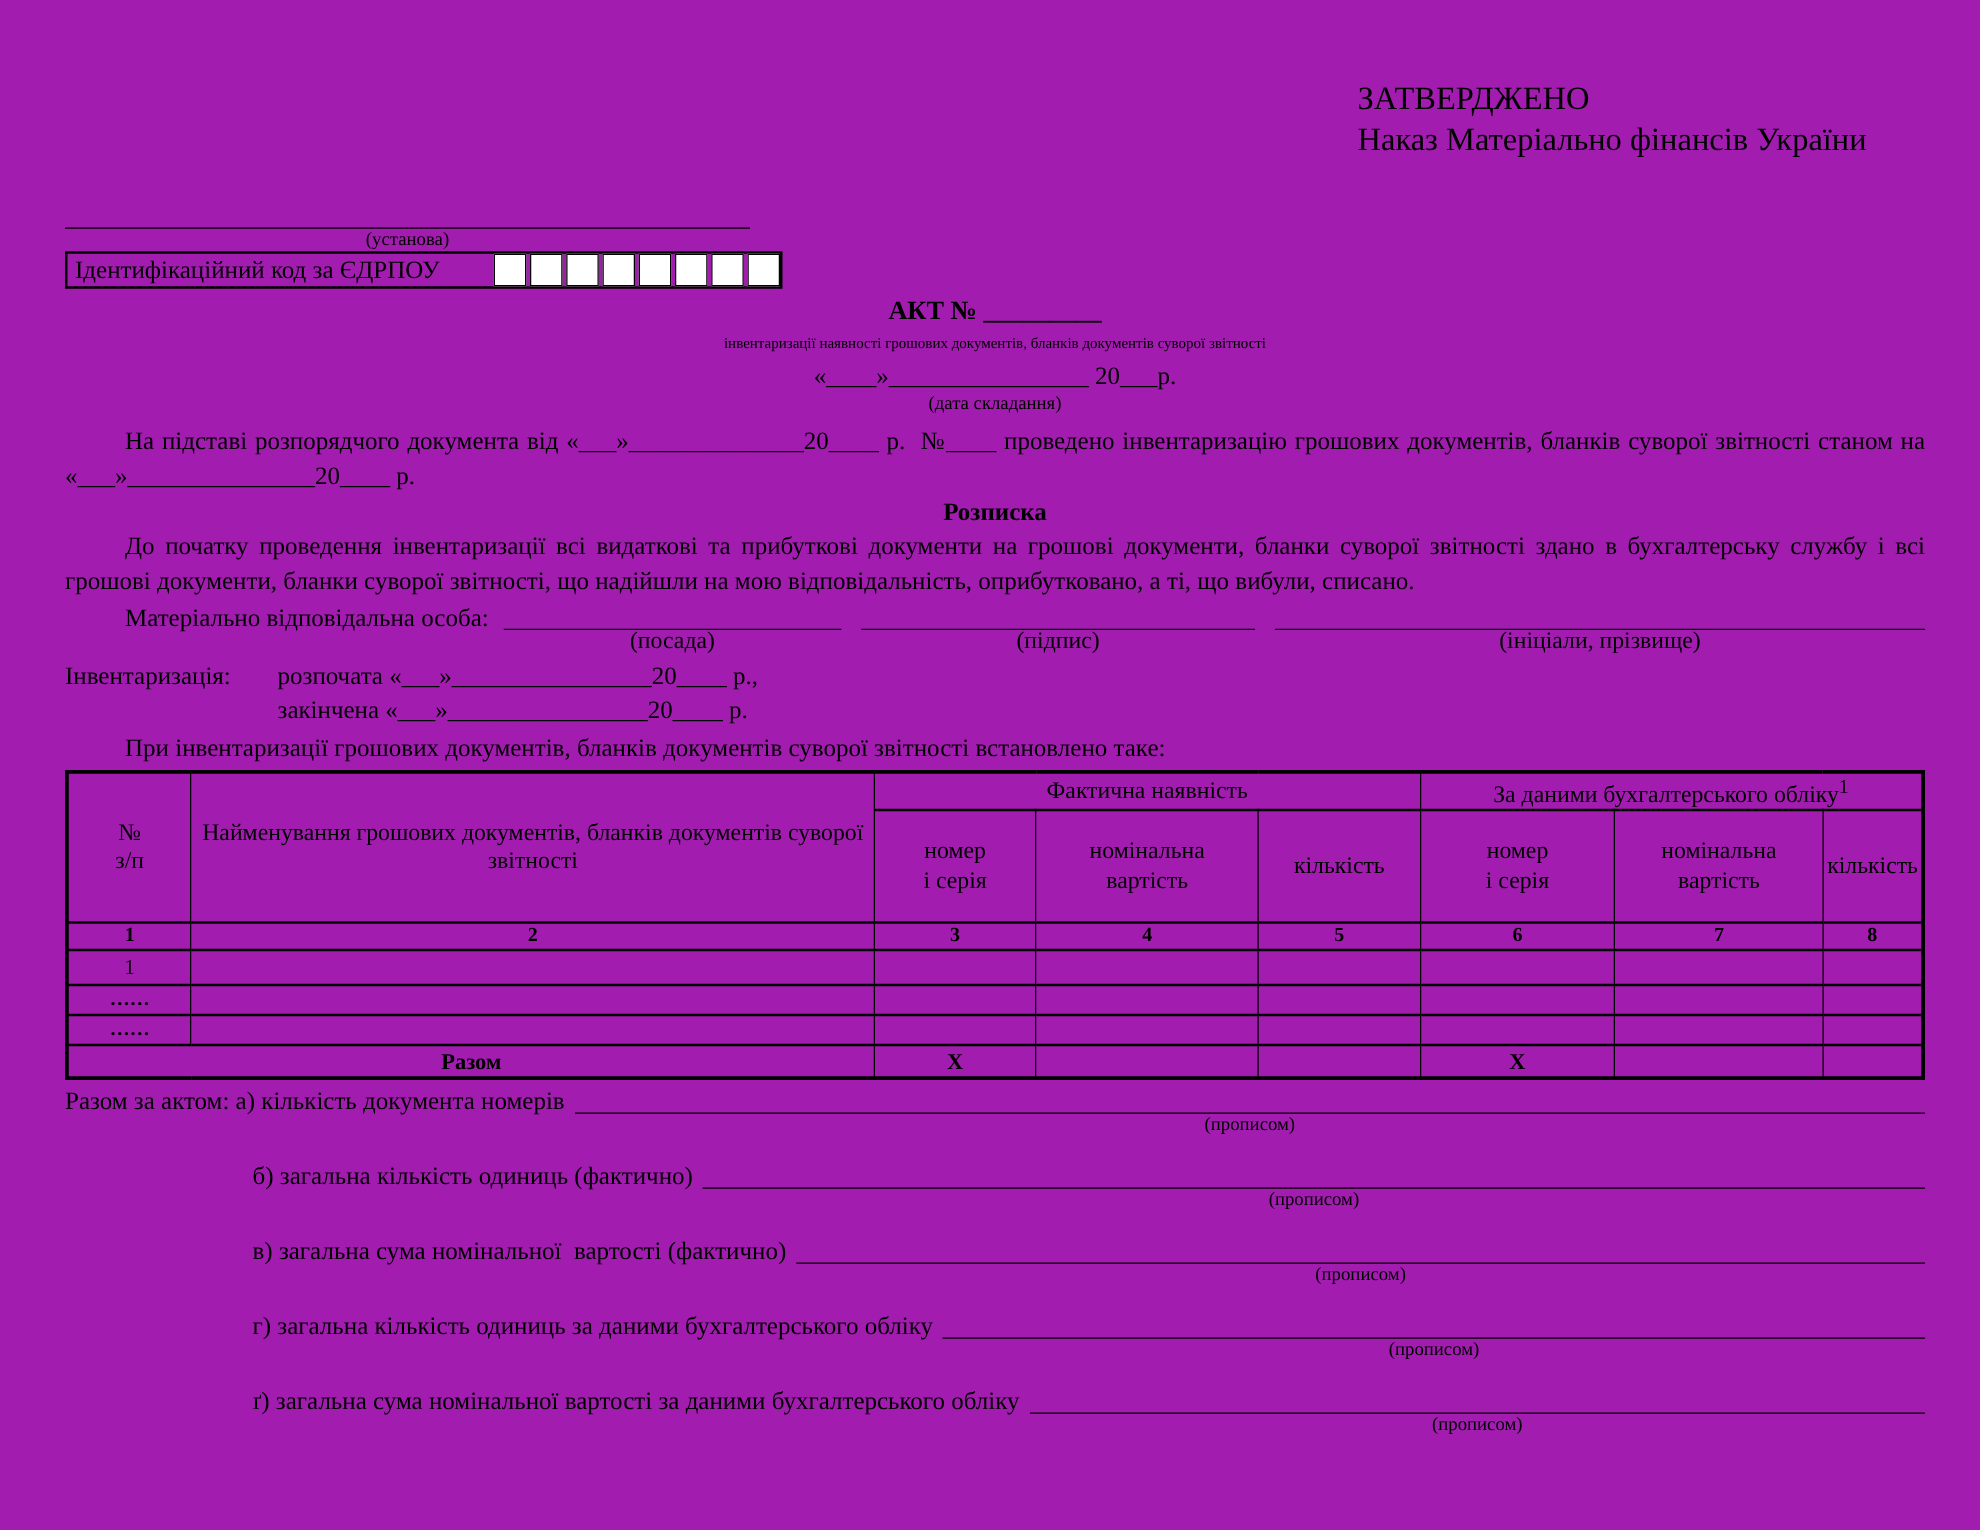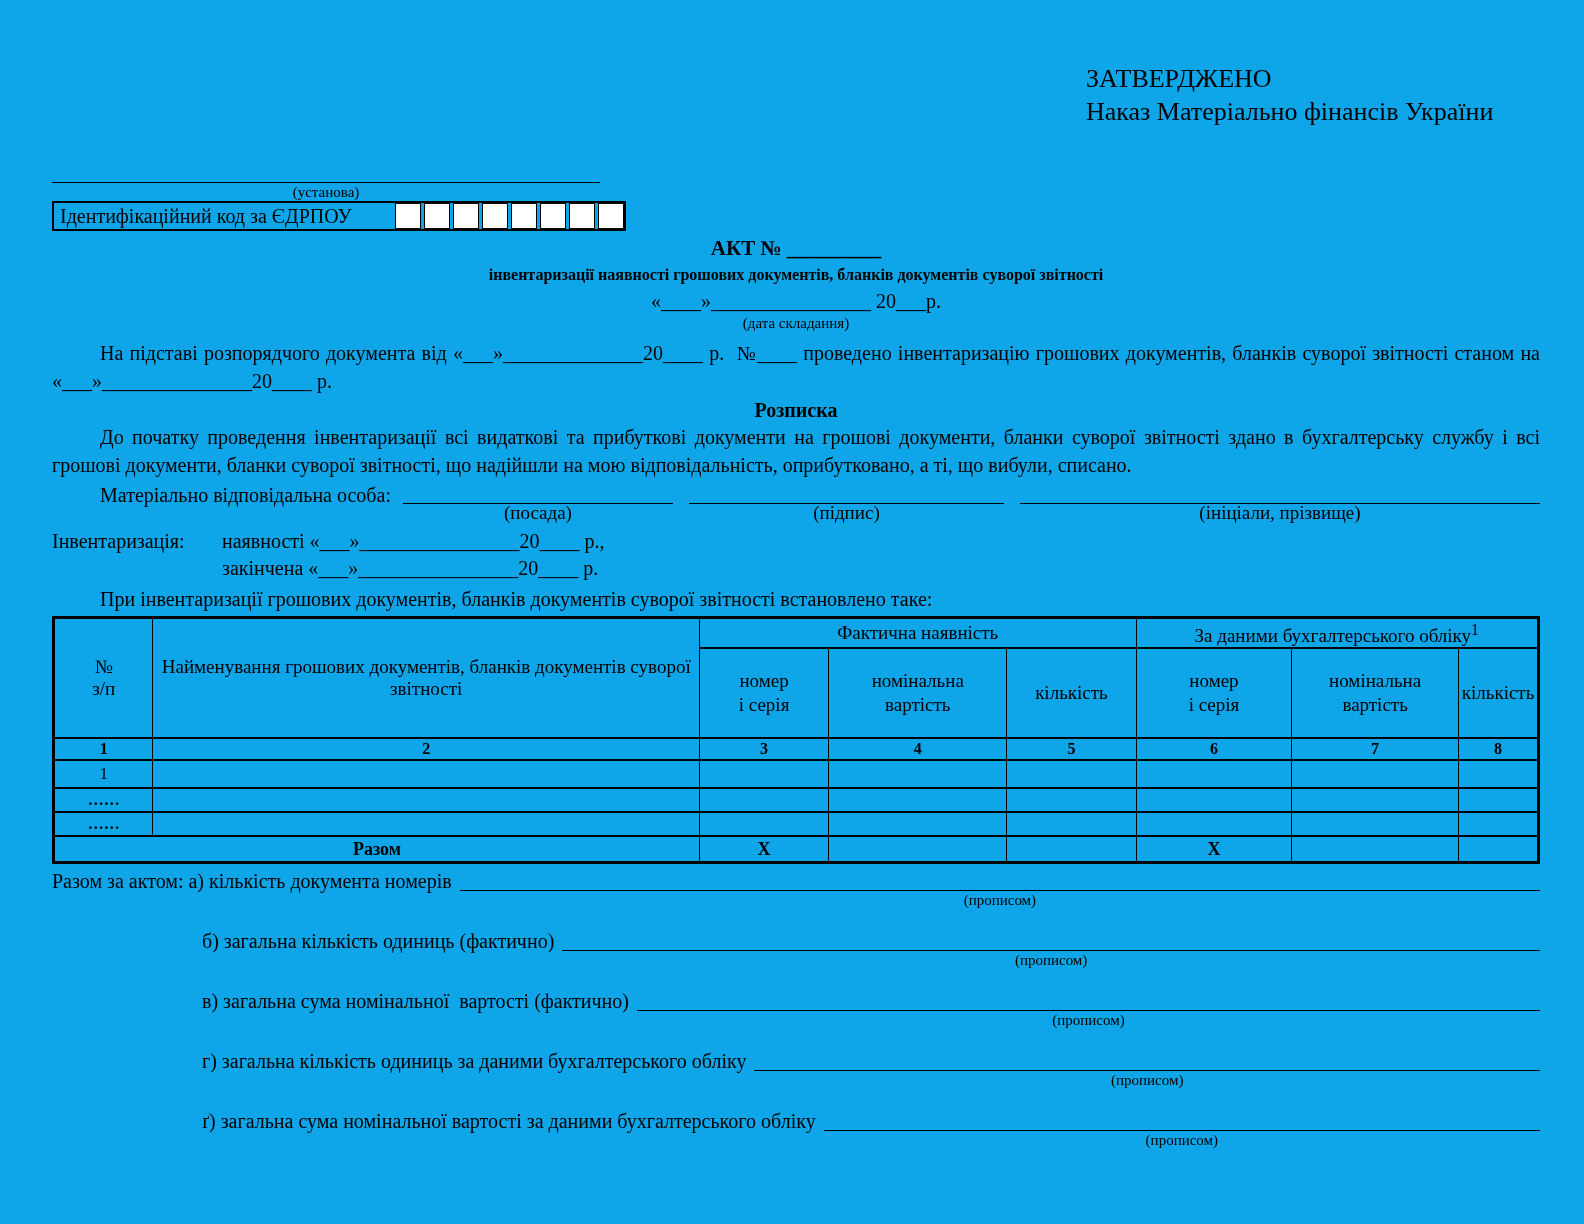--- a/index.html
+++ b/index.html
@@ -1,36 +1,36 @@
 <!DOCTYPE html>
 <html><head>
 <meta charset="utf-8">
 <style>
   html,body{margin:0;padding:0;background:#fff;}
   .page{
     width:1584px;height:1224px;box-sizing:border-box;overflow:hidden;
-    padding:62px 44px 0 52px;background:#0ea5e9;color:#000;
+    padding:62px 44px 0 52px;background:#a21caf;color:#000;
     font-family:"Liberation Serif","DejaVu Serif",serif;font-size:20px;
   }
   .prewrap{white-space:pre-wrap;}
   
   .approval{width:454px;margin-left:auto;font-size:26px;line-height:33px;margin-bottom:36px;}
   
   .org-line{width:548px;}
   .org-underline{height:18px;border-bottom:1.5px solid #000;}
   .org-caption{text-align:center;font-size:15px;line-height:18px;}
   
   .edrpou{width:574px;height:30px;border:2px solid #000;display:flex;box-sizing:border-box;margin-top:0;}
   .edrpou-label{flex:1;padding-left:6px;line-height:26px;white-space:nowrap;}
   .edrpou-cells{display:flex;gap:3px;padding:0;}
   .ed-cell{width:26px;height:100%;box-sizing:border-box;border:1.5px solid #000;background:#fff;}
   
   .title{text-align:center;margin-top:4px;}
   .t1{font-weight:bold;font-size:21px;line-height:26px;}
-  .t2{font-weight:bold;font-size:16px;line-height:27px;}
+  .t2{font-weight:normal;font-size:12px;line-height:27px;}
   .t3{font-size:20px;line-height:27px;}
   .t4{font-size:15px;line-height:16px;}
   
   .basis{margin:8px 0 0 0;text-align:justify;text-indent:48px;line-height:28px;}
   .receipt-title{text-align:center;font-weight:bold;line-height:26px;margin-top:2px;}
   .receipt{margin:0;text-align:justify;text-indent:48px;line-height:28px;}
   
   .responsible{display:flex;align-items:flex-start;margin-top:4px;}
   .resp-label{margin-left:48px;white-space:nowrap;line-height:24px;}
   .sig{margin-left:12px;}
@@ -115,21 +115,21 @@
     </div>
     <div class="sig sig-name">
       <div class="sig-line"></div>
       <div class="sig-caption">(ініціали, прізвище)</div>
     </div>
   </div>
 
   <div class="inv">
     <span class="inv-label">Інвентаризація:</span>
     <div>
-      <div class="prewrap">наявності «___»________________20____ р.,</div>
+      <div class="prewrap">розпочата «___»________________20____ р.,</div>
       <div class="prewrap">закінчена «___»________________20____ р.</div>
     </div>
   </div>
 
   <p class="established">При інвентаризації грошових документів, бланків документів суворої звітності встановлено таке:</p>
 
   <table class="inv-table">
     <colgroup>
       <col style="width:6.7%">
         <col style="width:36.8%">

